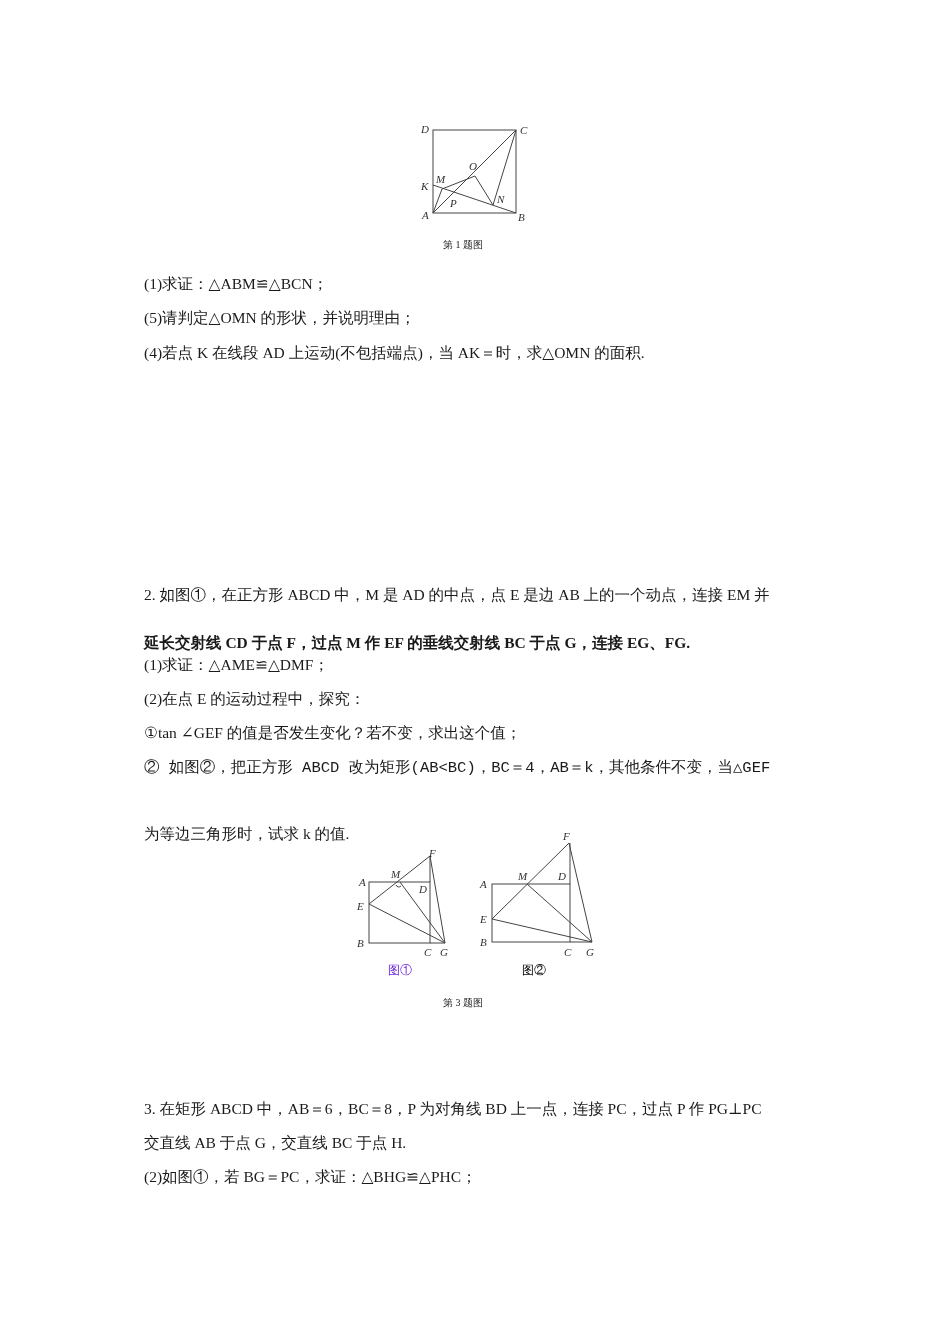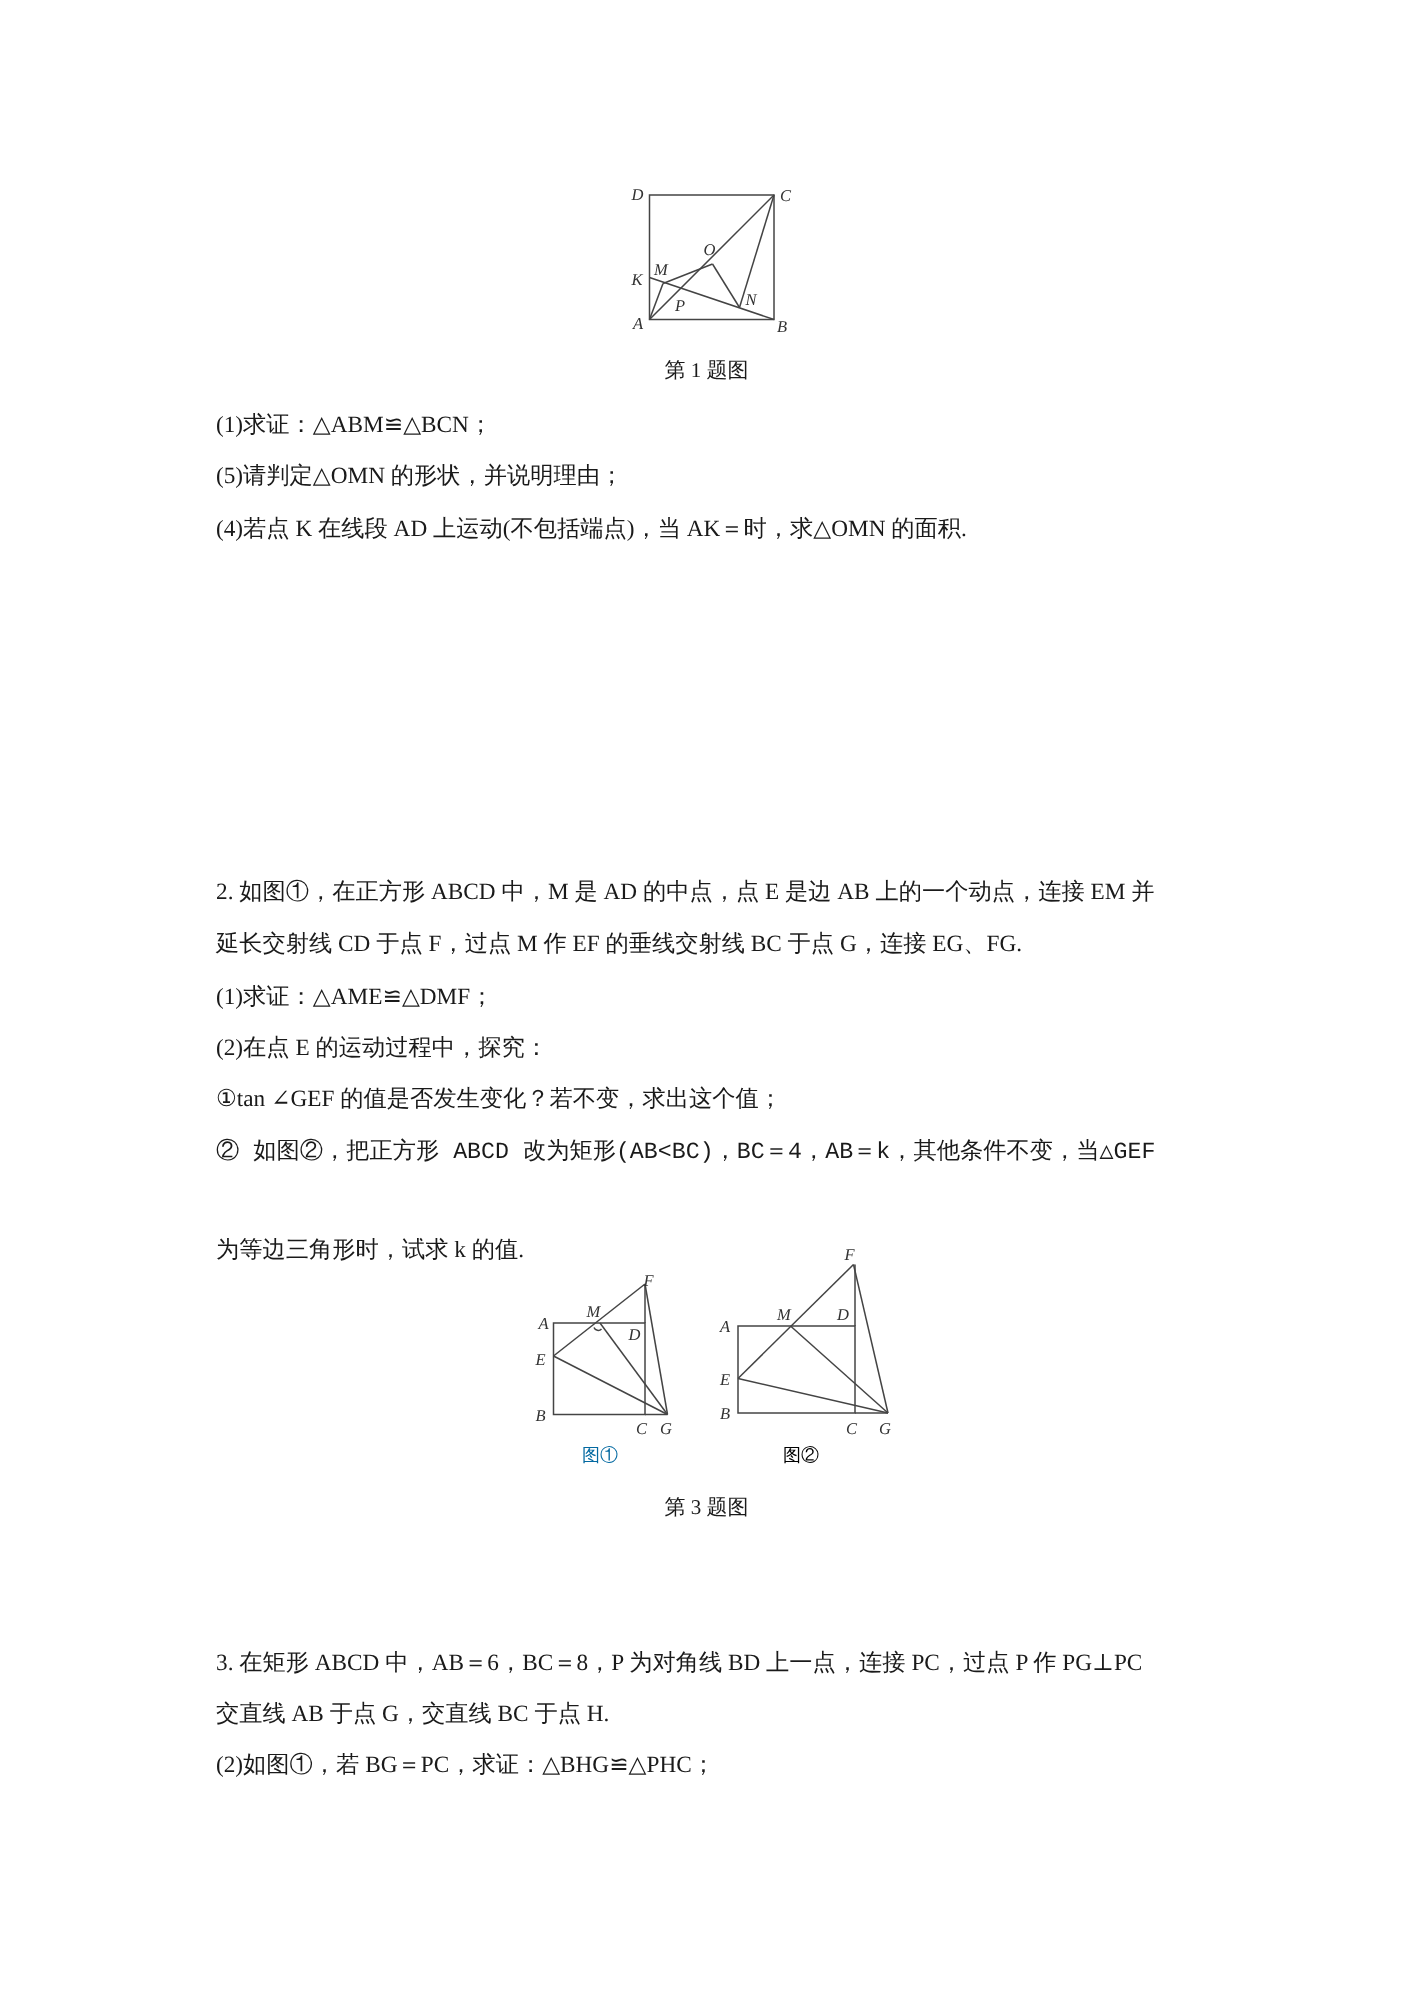--- a/index.html
+++ b/index.html
@@ -1,19 +1,19 @@
 <!DOCTYPE html>
 <html><head>
 <meta charset="utf-8">
 <style>
   html, body { margin: 0; padding: 0; background: #ffffff; }
   body { width: 950px; height: 1344px; position: relative; overflow: hidden;
          font-family: "Liberation Serif", "DejaVu Serif", serif; color: #1a1a1a; }
   .line { position: absolute; left: 144px; font-size: 15.5px; line-height: 20px; white-space: nowrap; text-align: right; }
-  .caption { position: absolute; font-size: 14px; white-space: nowrap; }
+  .caption { position: absolute; font-size: 10px; white-space: nowrap; }
   .fig { position: absolute; left: 0; top: 0; }
   svg text { font-family: "Liberation Serif", "DejaVu Serif", serif; font-style: italic; font-size: 11px; fill: #333; }
 </style>
 </head>
 <body>
 
 <svg class="fig" width="950" height="260" viewBox="0 0 950 260">
   <g stroke="#444" stroke-width="1" fill="none">
     <rect x="433" y="130" width="83" height="83"></rect>
     <line x1="433" y1="213" x2="516" y2="130"></line>
@@ -33,21 +33,21 @@
   <text x="422" y="219">A</text>
   <text x="518" y="221">B</text>
 </svg>
 <div class="caption" style="left:443px; top:238px;">第 1 题图</div>
 
 <div class="line" style="top:274px;">(1)求证：△ABM≌△BCN；</div>
 <div class="line" style="top:308px;">(5)请判定△OMN 的形状，并说明理由；</div>
 <div class="line" style="top:343px;">(4)若点 K 在线段 AD 上运动(不包括端点)，当 AK＝时，求△OMN 的面积.</div>
 
 <div class="line" style="top:585px;">2. 如图①，在正方形 ABCD 中，M 是 AD 的中点，点 E 是边 AB 上的一个动点，连接 EM 并</div>
-<div class="line" style="top:620px;">延长交射线 CD 于点 F，过点 M 作 EF 的垂线交射线 BC 于点 G，连接 EG、FG.</div>
+<div class="line" style="top:633px;font-weight:bold;">延长交射线 CD 于点 F，过点 M 作 EF 的垂线交射线 BC 于点 G，连接 EG、FG.</div>
 <div class="line" style="top:655px;">(1)求证：△AME≌△DMF；</div>
 <div class="line" style="top:689px;">(2)在点 E 的运动过程中，探究：</div>
 <div class="line" style="top:723px;">①tan ∠GEF 的值是否发生变化？若不变，求出这个值；</div>
 <div class="line" style="top:758px;font-family:Liberation Mono, monospace;">② 如图②，把正方形 ABCD 改为矩形(AB&lt;BC)，BC＝4，AB＝k，其他条件不变，当△GEF</div>
 <div class="line" style="top:792px;margin-top:32px;">为等边三角形时，试求 k 的值.</div>
 
 <svg class="fig" width="950" height="1000" viewBox="0 0 950 1000" style="top:0;">
 
   <g stroke="#444" stroke-width="1" fill="none">
     <rect x="369" y="882" width="61" height="61"></rect>
@@ -79,19 +79,19 @@
   </g>
   <text x="563" y="840">F</text>
   <text x="518" y="880">M</text>
   <text x="558" y="880">D</text>
   <text x="480" y="888">A</text>
   <text x="480" y="923">E</text>
   <text x="480" y="946">B</text>
   <text x="564" y="956">C</text>
   <text x="586" y="956">G</text>
 </svg>
-<div class="caption" style="left:388px; top:962px; font-size:12px; color:#0369a1;">图①</div>
+<div class="caption" style="left:388px; top:962px; font-size:12px; color:#6d28d9;">图①</div>
 <div class="caption" style="left:522px; top:962px; font-size:12px; color:#000000;">图②</div>
 <div class="caption" style="left:443px; top:996px;">第 3 题图</div>
 
 <div class="line" style="top:1099px;">3. 在矩形 ABCD 中，AB＝6，BC＝8，P 为对角线 BD 上一点，连接 PC，过点 P 作 PG⊥PC</div>
 <div class="line" style="top:1133px;">交直线 AB 于点 G，交直线 BC 于点 H.</div>
 <div class="line" style="top:1167px;">(2)如图①，若 BG＝PC，求证：△BHG≌△PHC；</div>
 
 </body></html>

